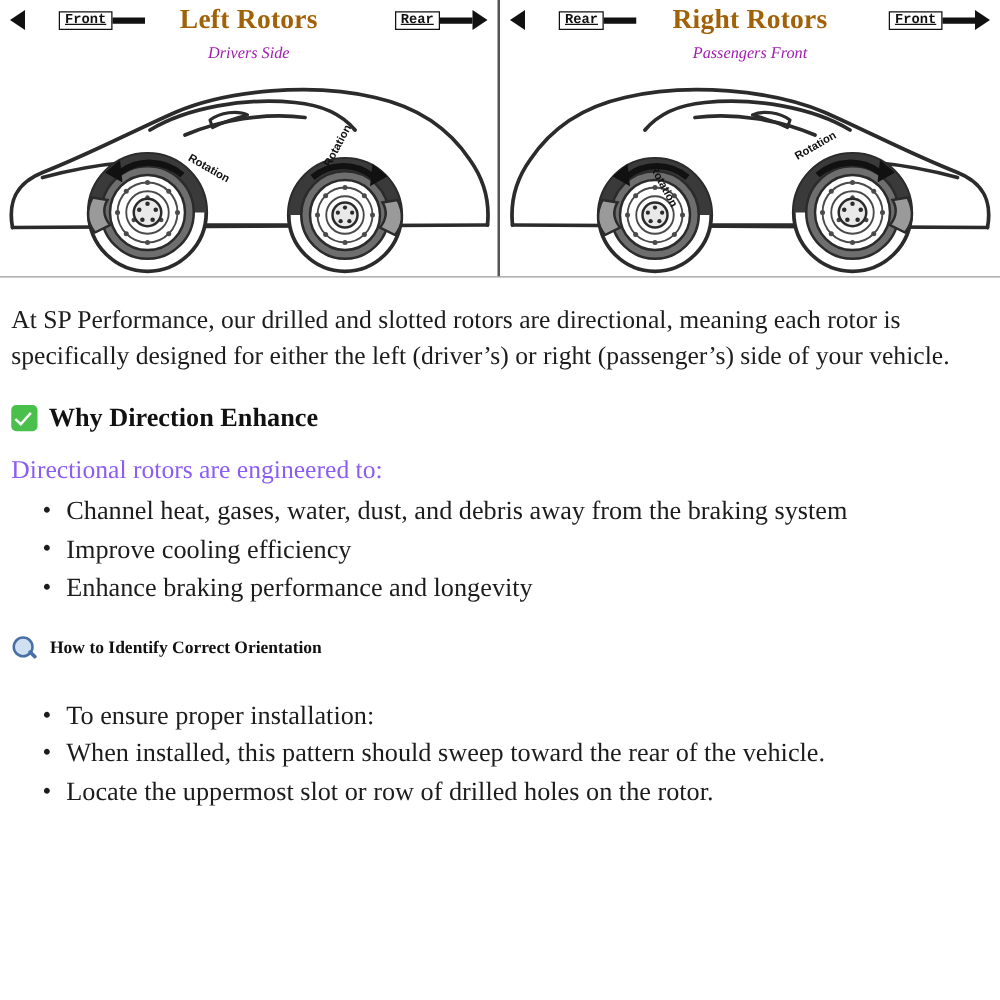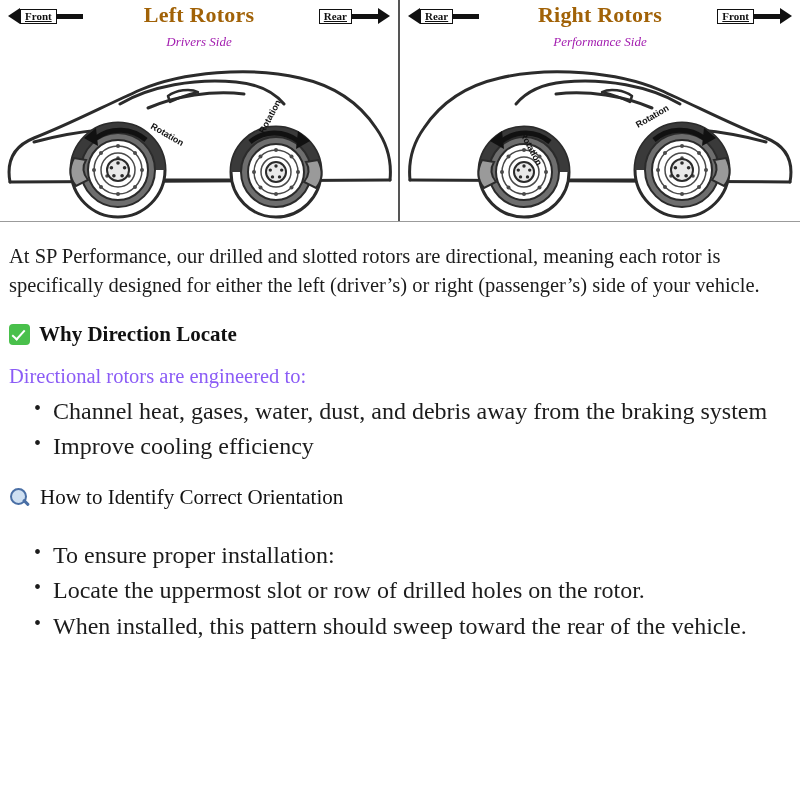--- a/index.html
+++ b/index.html
@@ -67,27 +67,28 @@
   .dir {
     position: absolute;
     top: 6px;
     height: 20px;
     display: flex;
     align-items: center;
   }
   .dir .lbl {
     border: 1px solid #111;
     background: #fff;
-    font-family: Liberation Serif, serif;
+    font-family: Liberation Mono, monospace;
     font-size: 11px;
     font-weight: bold;
     padding: 1px 4px 1px 4px;
     line-height: 11px;
     text-decoration: underline;
     color: #111;
+    margin-left: 27px;
   }
   .dir .shaft {
     height: 5px;
     background: #111;
     width: 26px;
   }
   .dir .head {
     width: 0; height: 0;
     border-top: 8px solid transparent;
     border-bottom: 8px solid transparent;
@@ -128,21 +129,21 @@
     display: flex;
     align-items: center;
     gap: 9px;
     margin: 22px 0 0 0;
   }
   .h-row .h-text {
     font-size: 21px;
     font-weight: bold;
     color: #111;
   }
-  .h-row.plain .h-text { font-weight: normal; font-size: 21px; }
+  .h-row.plain .h-text { font-weight: bold; font-size: 14px; }
 
   .check-icon {
     width: 21px; height: 21px;
     background: #49c04b;
     border-radius: 4px;
     position: relative;
     flex: 0 0 auto;
   }
   .check-icon:after {
     content: "";
@@ -179,21 +180,21 @@
     font-size: 20.5px;
     margin: 18px 0 0 0;
     color: #8b5cf6;
   }
   ul.bullets {
     margin: 6px 0 0 0;
     padding-left: 44px;
     list-style: none;
   }
   ul.bullets li {
-    font-size: 24px;
+    font-size: 21px;
     line-height: 1.42;
     position: relative;
     margin: 0 0 1px 0;
     color: #1c1c1c;
   }
   ul.bullets li:before {
     content: "\2022";
     position: absolute;
     left: -19px;
     top: 0;
@@ -312,21 +313,21 @@
             <path d="M-26,-30 A 38,38 0 0 1 22,-31" fill="none" stroke="#111" stroke-width="5"></path>
             <polygon points="22,-41 34,-31 20,-23" fill="#111"></polygon>
           </g>
           <text x="264" y="92" transform="rotate(-62 264 92)" font-family="Liberation Sans, sans-serif" font-size="9" font-weight="bold" fill="#111">Rotation</text>
         </svg>
       </div>
     </div>
 
     <div class="panel right">
       <div class="panel-title">Right Rotors</div>
-      <div class="panel-sub">Performance Side</div>
+      <div class="panel-sub">Passengers Front</div>
 
       <div class="dir left-arrow r1">
         <span class="lbl">Rear</span>
         <span class="shaft"></span>
         <span class="head"></span>
       </div>
       <div class="dir right-arrow r2">
         <span class="lbl">Front</span>
         <span class="shaft"></span>
         <span class="head"></span>
@@ -418,38 +419,39 @@
       </div>
     </div>
   </div>
 
   <div class="content">
 
     <p class="para">At SP Performance, our drilled and slotted rotors are directional, meaning each rotor is specifically designed for either the left (driver’s) or right (passenger’s) side of your vehicle.</p>
 
     <div class="h-row">
       <span class="check-icon"></span>
-      <span class="h-text">Why Direction Locate</span>
+      <span class="h-text">Why Direction Enhance</span>
     </div>
 
     <p class="lead">Directional rotors are engineered to:</p>
 
     <ul class="bullets">
       <li>Channel heat, gases, water, dust, and debris away from the braking system</li>
       <li>Improve cooling efficiency</li>
+      <li>Enhance braking performance and longevity</li>
     </ul>
 
     <div class="h-row plain">
       <span class="mag-icon">
         <span class="glass"></span>
         <span class="handle"></span>
       </span>
       <span class="h-text">How to Identify Correct Orientation</span>
     </div>
 
     <ul class="bullets tight">
       <li>To ensure proper installation:</li>
+      <li>When installed, this pattern should sweep toward the rear of the vehicle.</li>
       <li>Locate the uppermost slot or row of drilled holes on the rotor.</li>
-      <li>When installed, this pattern should sweep toward the rear of the vehicle.</li>
     </ul>
 
   </div>
 </div>
 
 </body></html>

